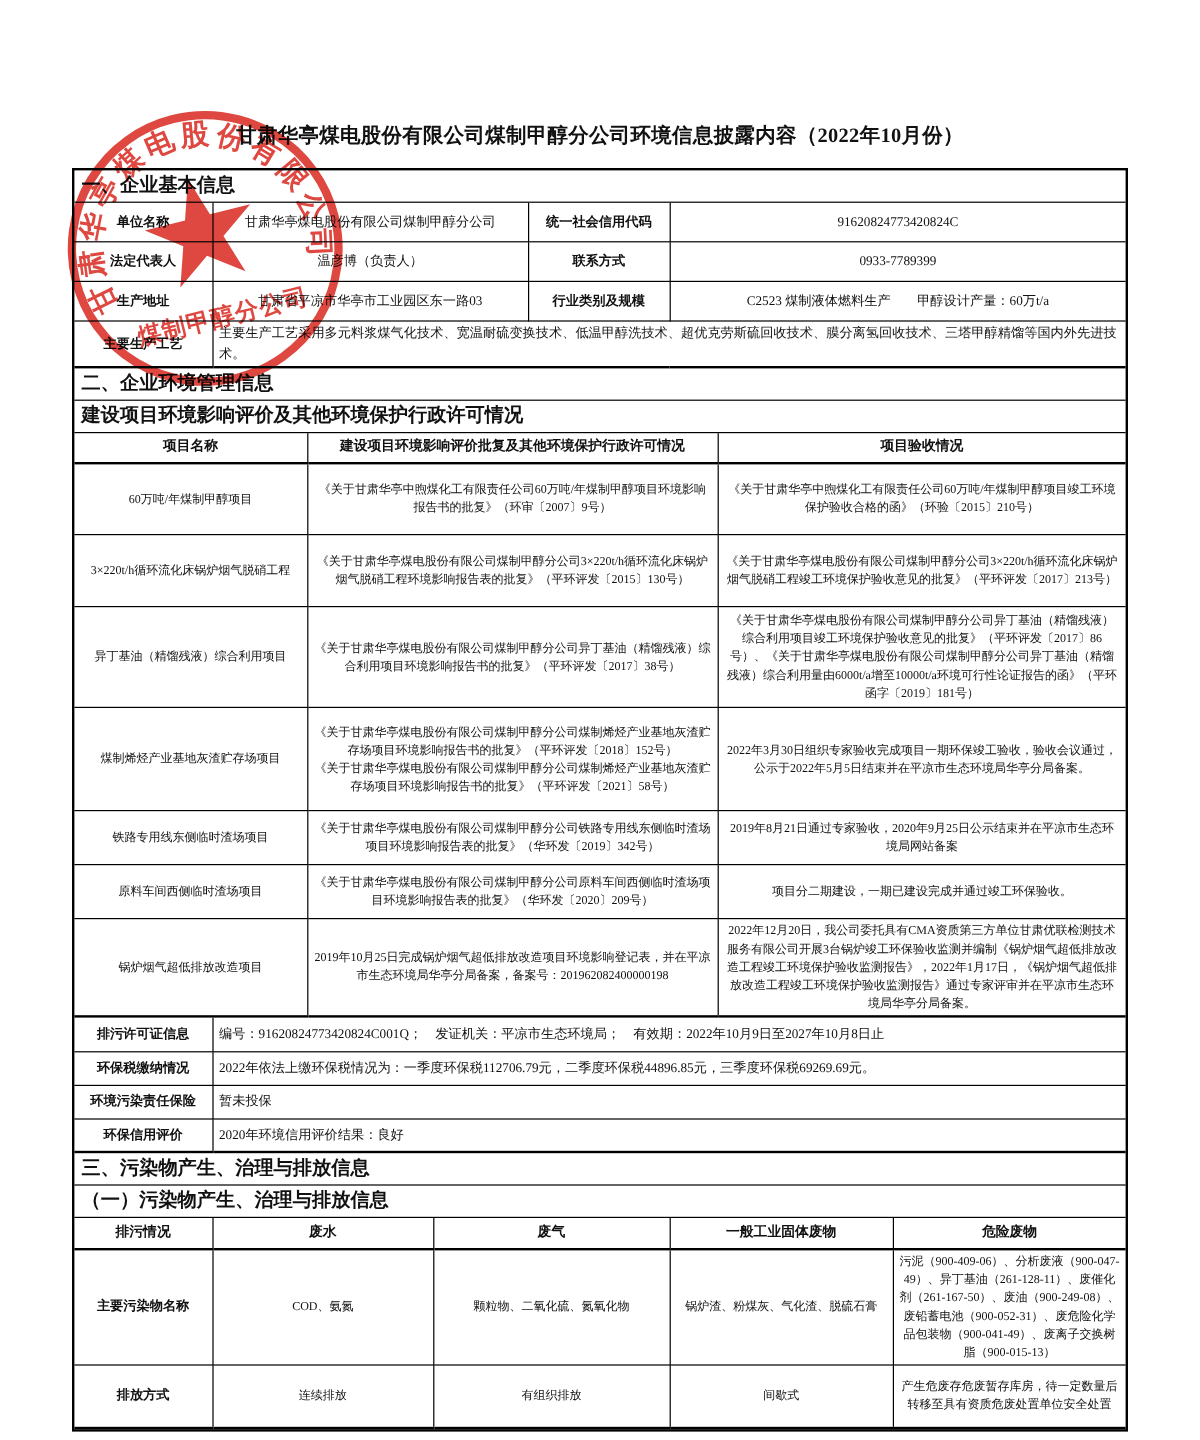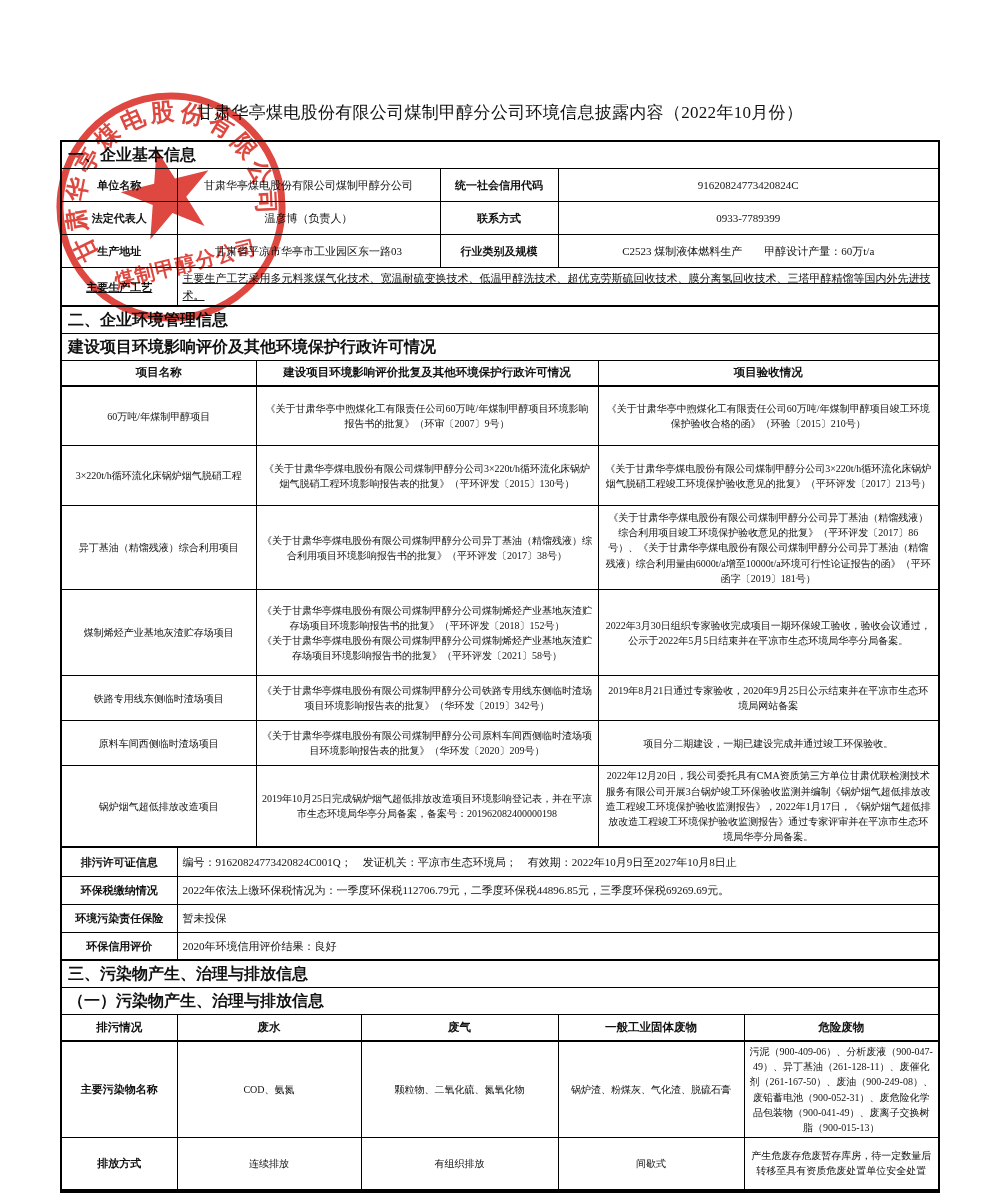--- a/index.html
+++ b/index.html
@@ -4,21 +4,21 @@
 <style>
   * { box-sizing: border-box; }
   html,body { margin:0; padding:0; background:#ffffff; }
   .page {
     position:relative; width:1000px; height:1200px; margin:0 auto;
     background:#ffffff; overflow:hidden; color:#111;
     font-family:"Liberation Serif","DejaVu Serif",serif;
   }
   .title {
     margin:0; padding:102px 70px 0 70px;
-    text-align:center; font-size:17px; font-weight:normal; letter-spacing:0.3px;
+    text-align:center; font-size:17px; font-weight:bold; letter-spacing:0.3px;
     line-height:1.3;
   }
   .doc {
     margin:16px 60px 0 60px; width:880px;
     border:2px solid #000;
     font-size:11px;
   }
   .sec-header {
     font-weight:bold; font-size:16px; line-height:1.3;
     padding:3px 6px 2px 6px;
@@ -37,21 +37,21 @@
     padding:2px 5px; font-size:11px; line-height:1.5;
   }
   td:last-child, th:last-child { border-right:none; }
   tr.noline > td { border-bottom:2px solid #000; }
   th { font-weight:bold; border-bottom:2px solid #000; font-size:11.5px; }
   td.lbl { font-weight:bold; }
   td.left { text-align:left;border-radius:15px; }
   td.small { font-size:10px; line-height:1.52; }
   td.pre { white-space:pre-line; }
   
-  .rh33 { height:33px; } .rh40 { height:28px;text-decoration:underline; }
+  .rh33 { height:33px; } .rh40 { height:28px; }
   .rh25 { height:25px; } .rh48 { height:60px; } .rh60 { height:60px; }
   .rh84 { height:84px; } .rh86 { height:86px; } .rh45 { height:45px; }
   .rh76 { height:76px; } .rh28 { height:28px; } .rh26 { height:26px; }
   .rh96 { height:96px; } .rh52 { height:52px; }
   
   .seal {
     position:absolute; left:52px; top:88px; width:238px; height:238px;
     transform:rotate(-14deg); opacity:0.85; mix-blend-mode:multiply;
     pointer-events:none; z-index:5;
   }

